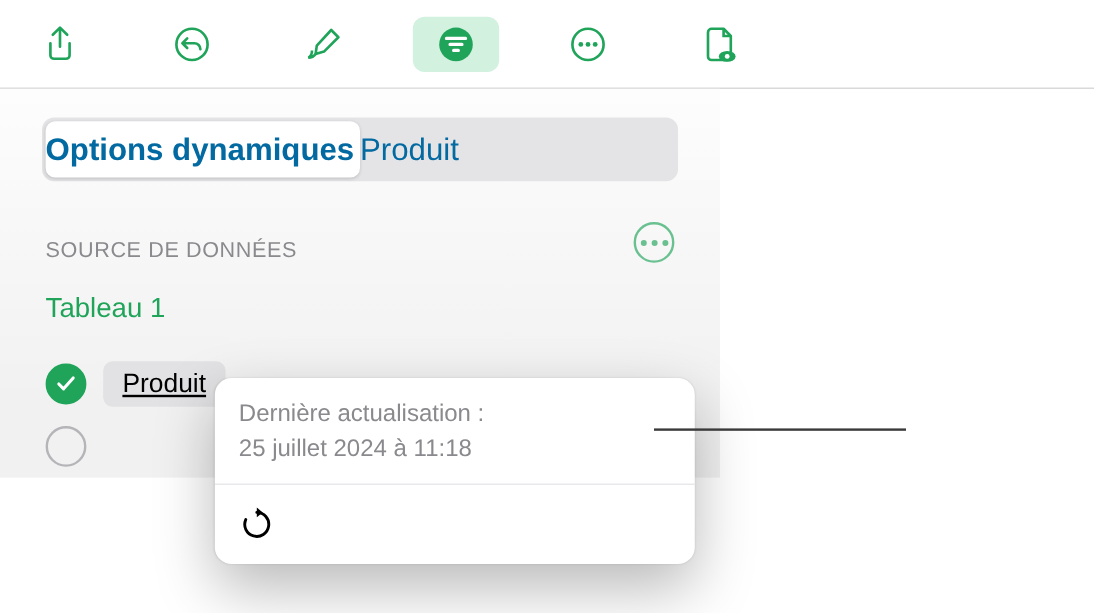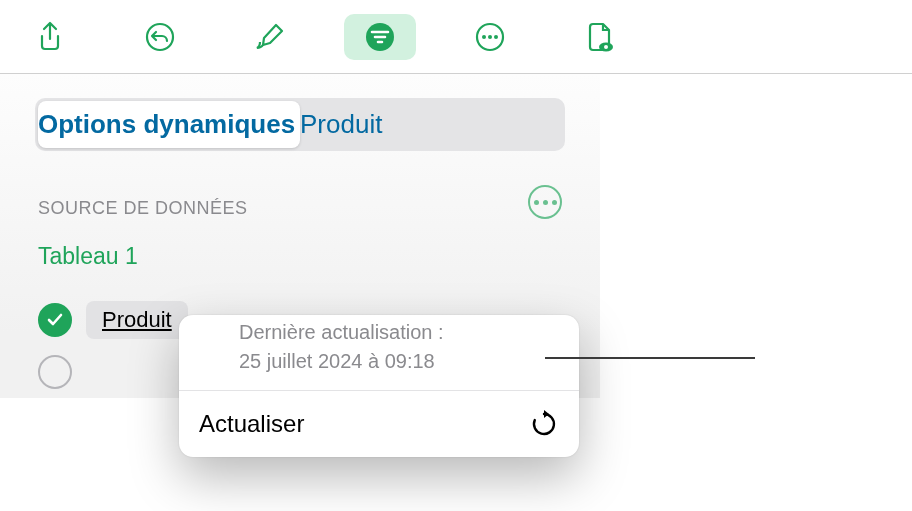--- a/index.html
+++ b/index.html
@@ -65,21 +65,21 @@
   .field-row { display:flex; align-items:center; gap:14px; padding:6px 0 6px 24px; height:52px;}
   .chk { width:34px; height:34px; border-radius:50%; border:2.5px solid #b5b5b9; display:flex; align-items:center; justify-content:center; flex-shrink:0;}
   .chk.on { background:#1fa45a; border-color:#1fa45a;}
   .chk.on svg { width:18px; height:18px; }
   .pill { background:#e2e2e4; border-radius:8px; padding:6px 16px; font-size:22px;text-decoration:underline; }
   .popover {
     position:absolute; left:179px; top:241px; width:400px;
     background:#fff; border-radius:14px; box-shadow:0 0 2px rgba(0,0,0,.12), 0 20px 50px rgba(0,0,0,.28);
     overflow:hidden;
   }
-  .pop-head { padding:3px 20px 14px 20px; color:#8a8a8e; font-size:20px; line-height:1.45;margin-left:40px; }
+  .pop-head { padding:16px 20px 14px 20px; color:#8a8a8e; font-size:20px; line-height:1.45; }
   .pop-act { border-top:1px solid #e3e3e5; padding:18px 20px; display:flex; align-items:center; justify-content:space-between; font-size:24px; color:#000;}
   .refresh-ic { width:30px; height:30px; }
   .callout-line {
     position:absolute; left:545px; top:357px; width:210px; height:2px; background:#3a3a3a;
   }
 </style>
 </head>
 <body>
 
 <div class="app">
@@ -154,24 +154,23 @@
       <div class="pill">Produit</div>
     </div>
 
     <div class="field-row">
       <div class="chk"></div>
     </div>
 
     <div class="popover">
       <div class="pop-head">
         <div>Dernière actualisation :</div>
-        <div>25 juillet 2024 à 09:18</div>
+        <div>25 juillet 2024 à 11:18</div>
       </div>
       <div class="pop-act">
-        <span>Actualiser</span>
         <svg class="refresh-ic" viewBox="0 0 30 30">
           <path d="M15 5 a10 10 0 1 1 -9.2 6" fill="none" stroke="#000" stroke-width="2.4" stroke-linecap="round"></path>
           <path d="M15 1 l0 8 l5 -4 z" fill="#000"></path>
         </svg>
       </div>
     </div>
 
   </div>
 
   <div class="callout-line"></div>

